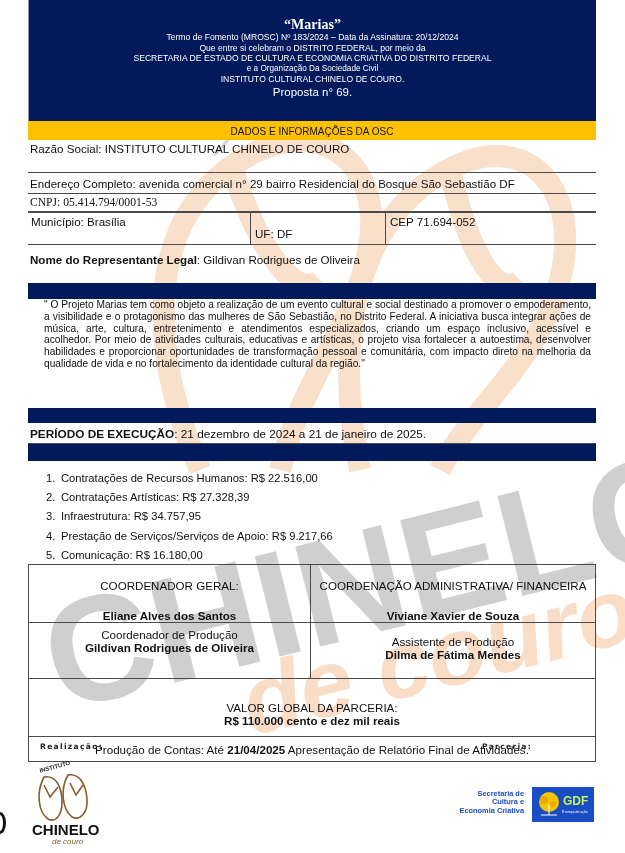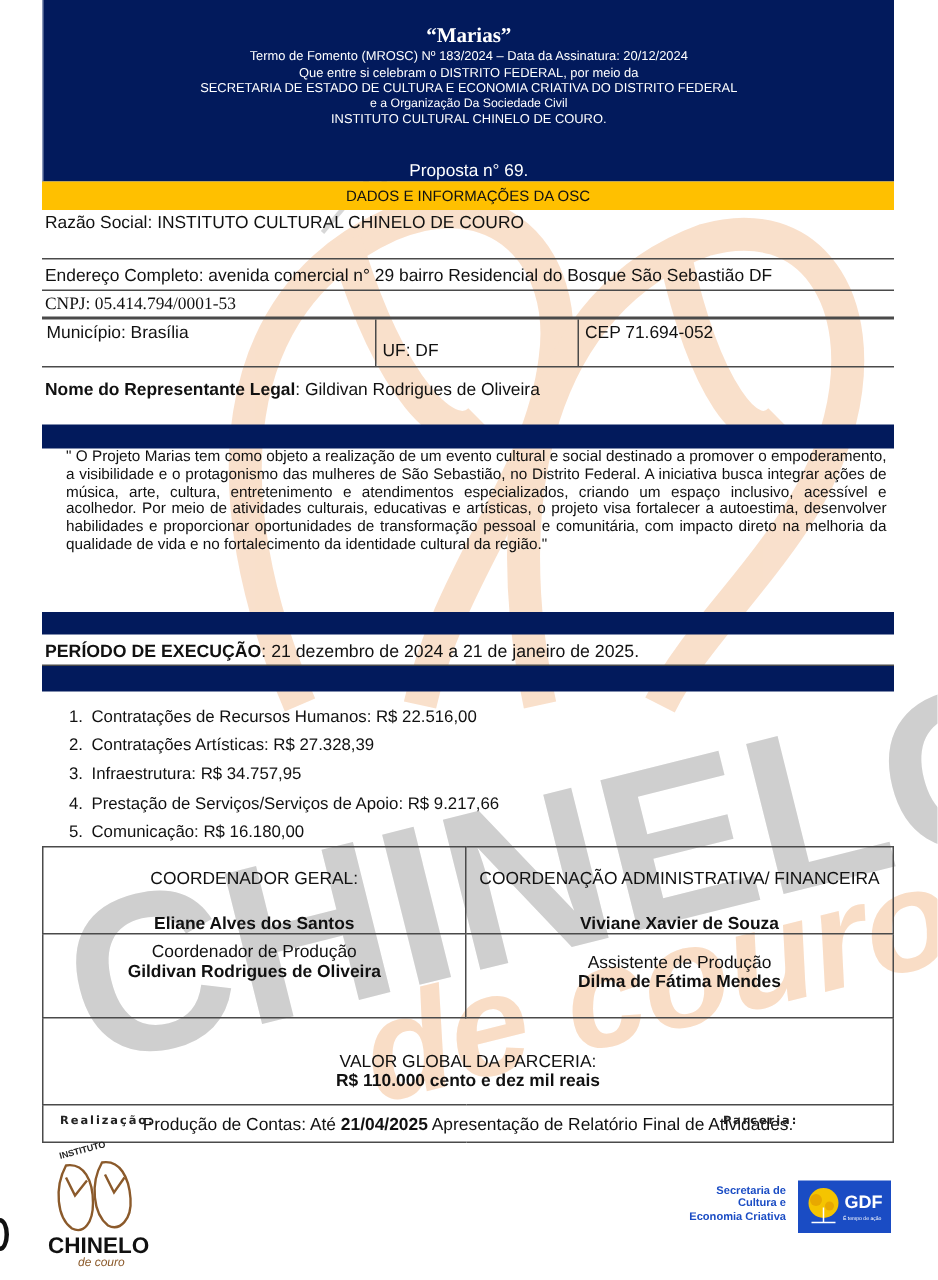--- a/index.html
+++ b/index.html
@@ -7,21 +7,21 @@
   body { position: relative; font-family: "Liberation Sans", sans-serif; color: #111; }
 
   .watermark { position: absolute; left: 0; top: 0; width: 625px; height: 853px; pointer-events: none; z-index: 0; }
 
   .doc { position: absolute; left: 28px; top: 0; width: 568px; z-index: 1; }
 
   .header { background: #021a5c; color: #fff; text-align: center; height: 121px; padding-top: 17px; border-left: 1px solid #8a97b8; }
   .header .title { font-family: "Liberation Serif", serif; font-weight: bold; font-size: 14px; line-height: 15px; }
   .header .line { font-size: 8.6px; line-height: 10.5px; }
   .header .line.small { font-size: 8.2px; }
-  .header .proposal { font-size: 11.5px; line-height: 14px; margin-top: 22px; }
+  .header .proposal { font-size: 11.5px; line-height: 14px; }
 
   .yellow-bar { background: #ffc000; height: 19px; font-size: 10px; text-align: center; line-height: 21px; color: #111; }
 
   .row { position: relative; height: 33px; font-size: 11.6px; line-height: 18px; padding-left: 2px; border-bottom: 1px solid #4a4a4a; }
   .row.tall { height: 21px; line-height: 22px; }
   .row .cell { position: absolute; top: 0; height: 100%; padding-left: 3px; }
   .row .divider { position: absolute; top: 0; bottom: 0; width: 1px; background: #4a4a4a; }
 
   .rep { font-size: 11.6px; padding-left: 2px; padding-top: 8px; height: 35px; }
   .rep b { font-weight: bold; }
@@ -51,21 +51,21 @@
   .team .accounts { height: 25px; vertical-align: middle; font-size: 11.6px; }
 
   .footer { position: absolute; top: 735px; left: 0; width: 625px; height: 118px; z-index: 1; }
   .footer .label { position: absolute; font-family: "DejaVu Sans", sans-serif; font-weight: bold; font-size: 7.6px; letter-spacing: 1.3px; color: #222; }
   .footer .label.left { left: 40px; top: 7px; }
   .footer .label.right { left: 482px; top: 7px; }
   .logo-left { position: absolute; left: 30px; top: 22px; width: 75px; height: 88px; }
   .partner { position: absolute; left: 448px; top: 52px; }
   .partner .sec-text { position: absolute; left: 0; top: 3px; width: 76px; text-align: right; color: #1a4cc4; font-weight: bold; font-size: 7.4px; line-height: 8.4px; }
   .partner .gdf { position: absolute; left: 84px; top: 0; width: 62px; height: 35px; background: #1a4cc4; }
-  .partner .gdf .gdf-text { position: absolute; left: 31px; top: 7px; color: #ffffff; font-weight: bold; font-size: 12px; }
+  .partner .gdf .gdf-text { position: absolute; left: 31px; top: 7px; color: #bef264; font-weight: bold; font-size: 12px; }
   .partner .gdf .gdf-sub { position: absolute; left: 30px; top: 23px; color: #fff; font-size: 3.4px; }
   .stray { position: absolute; left: -6px; top: 812px; width: 12px; height: 22px; border: 3px solid #111; border-radius: 50%; z-index: 1; }
 </style>
 </head>
 <body>
 
 <svg class="watermark" viewBox="0 0 625 853" xmlns="http://www.w3.org/2000/svg">
   <g fill="none" stroke="#f7d3b6" stroke-width="22" opacity="0.7">
     <path d="M200 470 C 140 330, 150 200, 260 150 C 330 120, 380 170, 370 240 C 360 320, 300 380, 280 470"></path>
     <path d="M360 470 C 330 330, 360 200, 470 160 C 540 140, 580 200, 560 280 C 540 360, 470 410, 440 470"></path>

